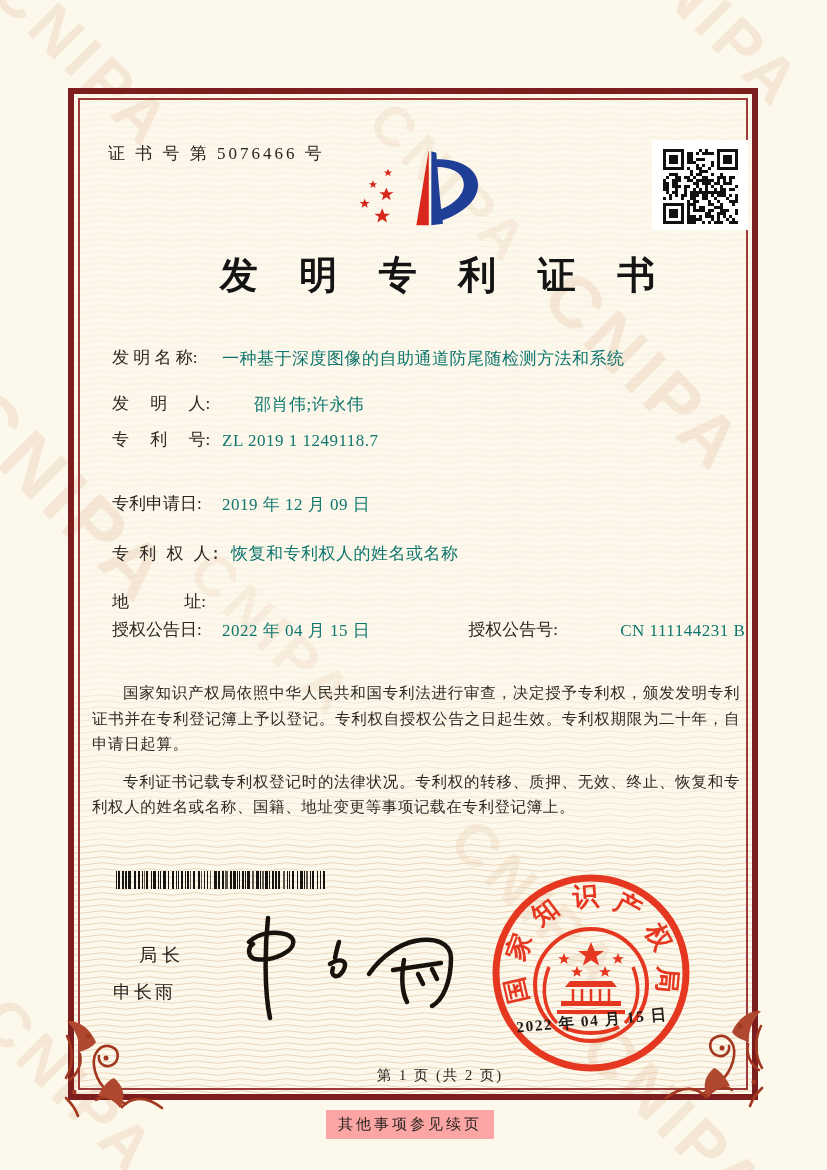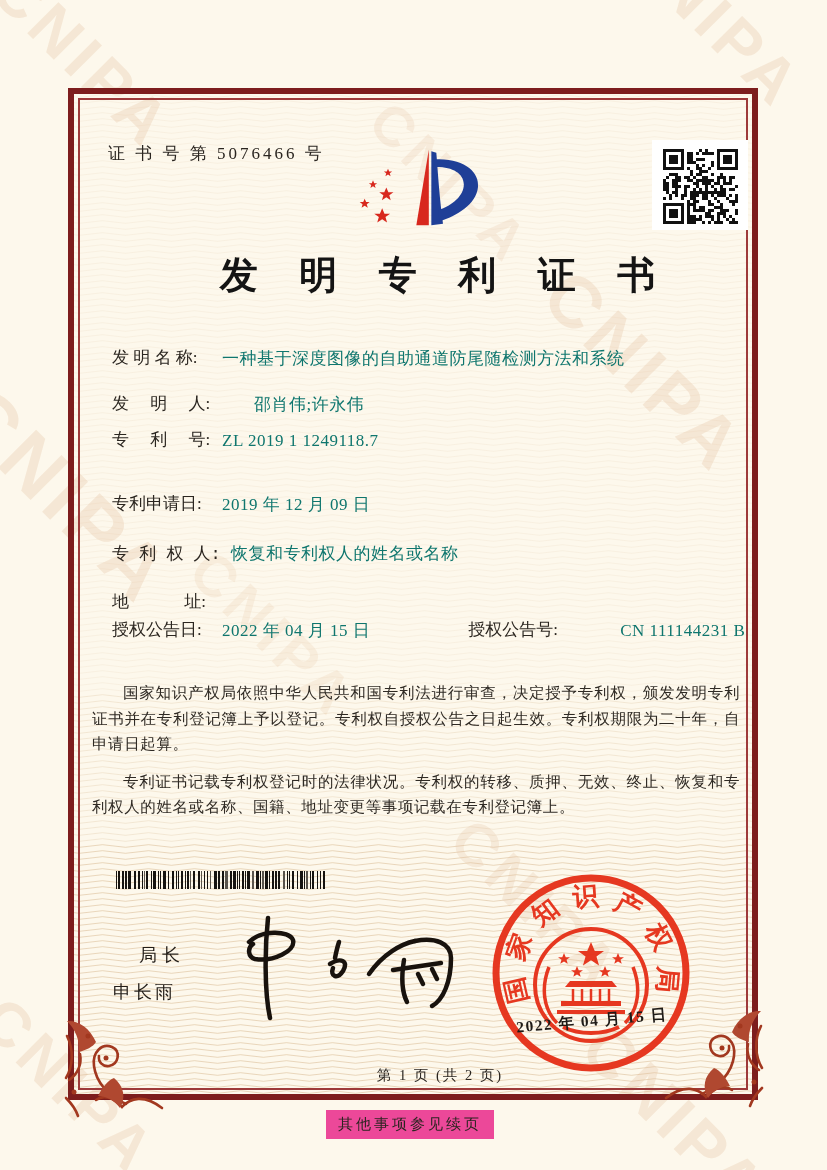--- a/index.html
+++ b/index.html
@@ -62,21 +62,21 @@
   .seal-date{
     position:absolute;left:516px;top:1010px;width:170px;
     font-size:15.5px;letter-spacing:1.5px;color:#1f1b17;font-weight:bold;
     transform:rotate(-5deg);
   }
   .page-num{
     position:absolute;left:0;top:1066px;width:800px;text-align:center;
     font-size:14.5px;letter-spacing:2px;color:#2a2520;margin-left:40px;
   }
   .footer-note{
-    position:absolute;left:326px;top:1110px;padding:5px 12px;background:#ec4899;
+    position:absolute;left:326px;top:1110px;padding:5px 12px;background:#fca5a5;
     font-size:15px;letter-spacing:3px;color:#2a2520;
   }
   .flourish{position:absolute;width:110px;height:112px;}
   .flourish-bl{left:56px;top:1008px;transform:scaleX(-1);}
   .flourish-br{left:662px;top:998px;}
   .waves-svg{position:absolute;left:0;top:0;pointer-events:none;}
 </style>
 </head>
 <body>
 

